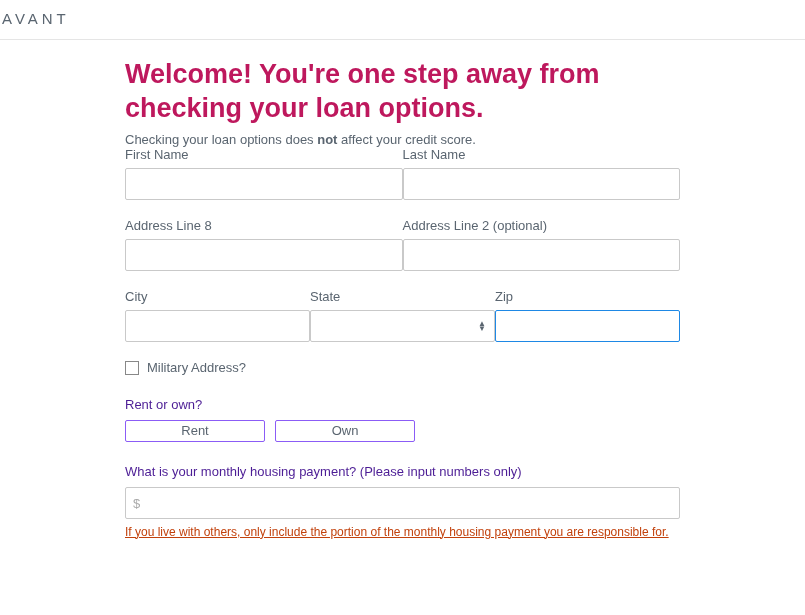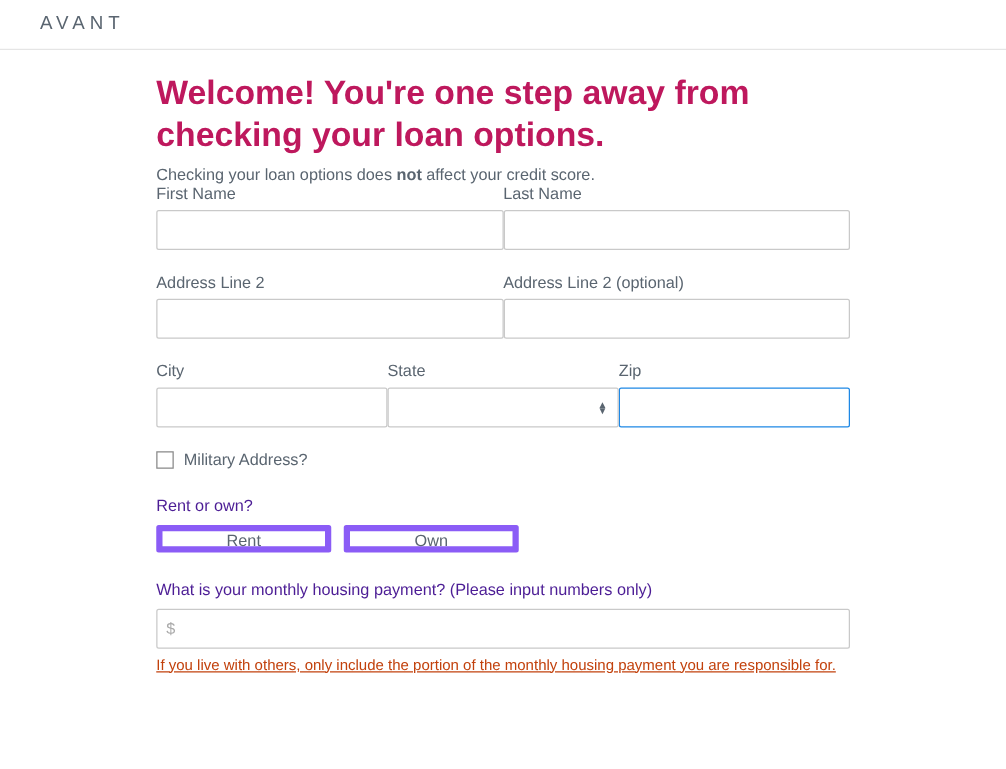--- a/index.html
+++ b/index.html
@@ -7,21 +7,21 @@
     margin: 0;
     padding: 0;
   }
   body {
     font-family: -apple-system, BlinkMacSystemFont, "Segoe UI", Helvetica, Arial, sans-serif;
     color: #5a6570;
     background: #ffffff;
     width: 805px;
   }
   .header {
-    padding: 10px 32px 12px;
+    padding: 10px 2px 12px;
     border-bottom: 1px solid #e5e5e5;
   }
   .logo {
     font-family: Arial, sans-serif;
     font-size: 15px;
     letter-spacing: 4px;
     color: #5a6570;
     font-weight: 400;
   }
   .container {
@@ -122,21 +122,21 @@
     display: block;
   }
   .toggle-row {
     display: flex;
     gap: 10px;
     margin-bottom: 22px;
   }
   .toggle-btn {
     flex: 0 0 140px;
     height: 22px;
-    border: 5px solid #8b5cf6;
+    border: 1px solid #8b5cf6;
     background: #fff;
     color: #5a6570;
     font-size: 13px;
     cursor: pointer;
     border-radius: 2px;
   }
   .money-input {
     position: relative;
   }
   .money-input input {
@@ -182,21 +182,21 @@
       <input type="text" value="" style="">
     </div>
     <div class="field">
       <label>Last Name</label>
       <input type="text" value="" style="">
     </div>
   </div>
 
   <div class="row">
     <div class="field">
-      <label>Address Line 2</label>
+      <label>Address Line 8</label>
       <input type="text" value="" style="">
     </div>
     <div class="field">
       <label>Address Line 2 (optional)</label>
       <input type="text" value="" style="">
     </div>
   </div>
 
   <div class="row">
     <div class="field third">

